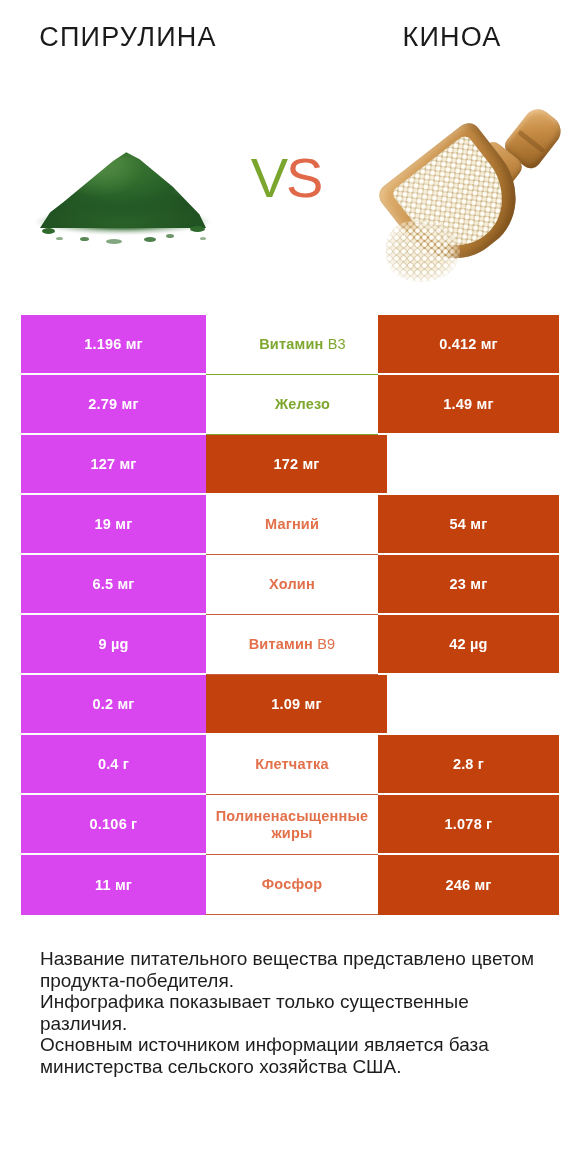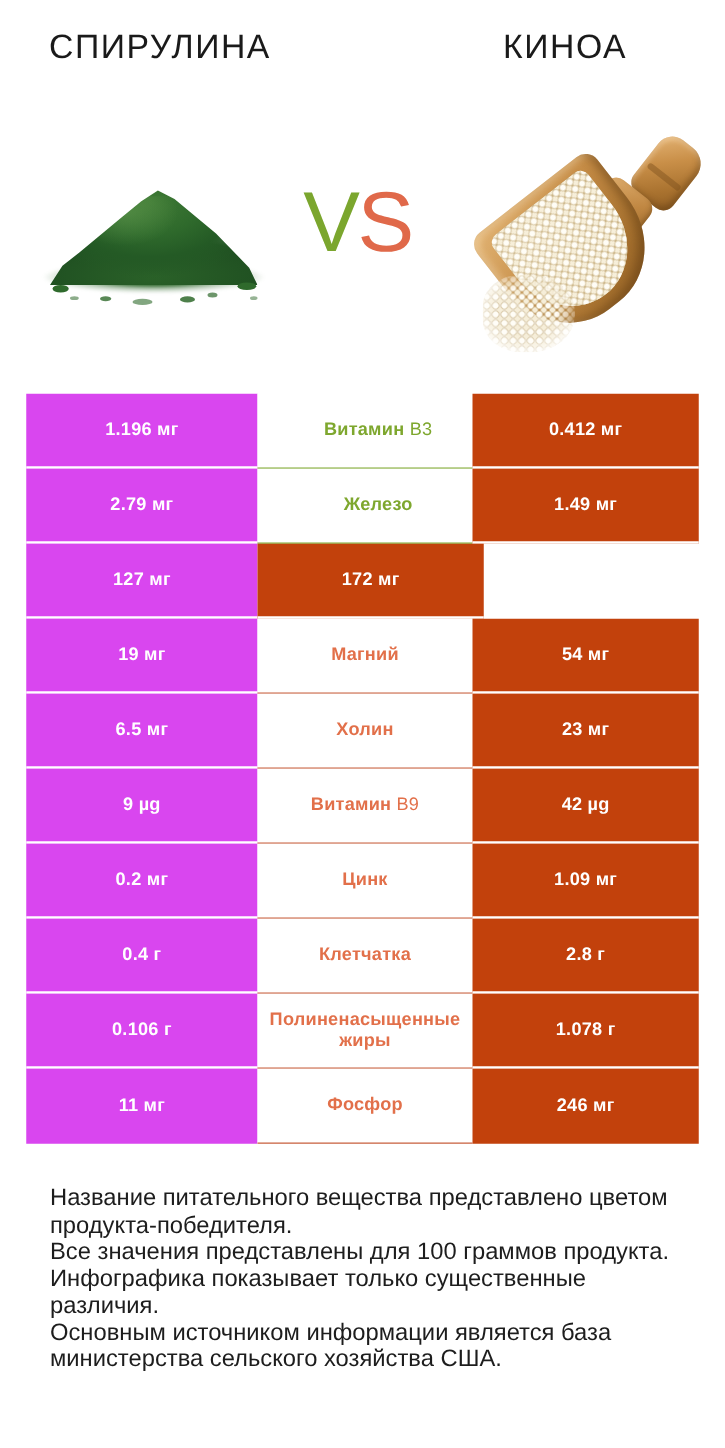--- a/index.html
+++ b/index.html
@@ -17,21 +17,21 @@
     position:absolute;top:22px;
     font-size:27px;letter-spacing:1.2px;color:#1a1a1a;
     font-weight:400;text-align:center;white-space:nowrap;
   }
   .title.left{left:0;width:256px;}
   .title.right{left:324px;width:256px;}
 
   
   .vs{
     position:absolute;left:218px;top:132px;width:136px;height:92px;
-    font-size:68px;line-height:92px;font-weight:400;text-align:center;
+    font-size:56px;line-height:92px;font-weight:400;text-align:center;
     letter-spacing:-2px;white-space:nowrap;
   }
   .vs .v{color:#7ba62e;}
   .vs .s{color:#e0694a;}
 
   
   .prod-left{position:absolute;left:28px;top:128px;width:190px;height:132px;}
   .heap{position:absolute;left:12px;top:10px;width:166px;height:104px;}
   .heap .mound{
     position:absolute;left:0;bottom:14px;width:166px;height:86px;
@@ -234,23 +234,20 @@
     </div>
     <div class="row win-right">
       <div class="cell left">9 µg</div>
       <div class="cell mid">
         <span class="lbl">Витамин <span class="light">B9</span></span>
       </div>
       <div class="cell right">42 µg</div>
     </div>
     <div class="row win-right">
       <div class="cell left">0.2 мг</div>
-      <div class="cell mid">
-        <span class="lbl">Цинк</span>
-      </div>
       <div class="cell right">1.09 мг</div>
     </div>
     <div class="row win-right">
       <div class="cell left">0.4 г</div>
       <div class="cell mid">
         <span class="lbl">Клетчатка</span>
       </div>
       <div class="cell right">2.8 г</div>
     </div>
     <div class="row win-right">
@@ -265,17 +262,16 @@
       <div class="cell mid">
         <span class="lbl">Фосфор</span>
       </div>
       <div class="cell right">246 мг</div>
     </div>
   </div>
 
 <div class="footer">
   <p>Название питательного вещества представлено цветом</p>
   <p>продукта-победителя.</p>
-  <p>Все значения представлены для 100 граммов продукта.</p>
   <p>Инфографика показывает только существенные различия.</p>
   <p>Основным источником информации является база</p>
   <p>министерства сельского хозяйства США.</p>
 </div>
 
 </body></html>

